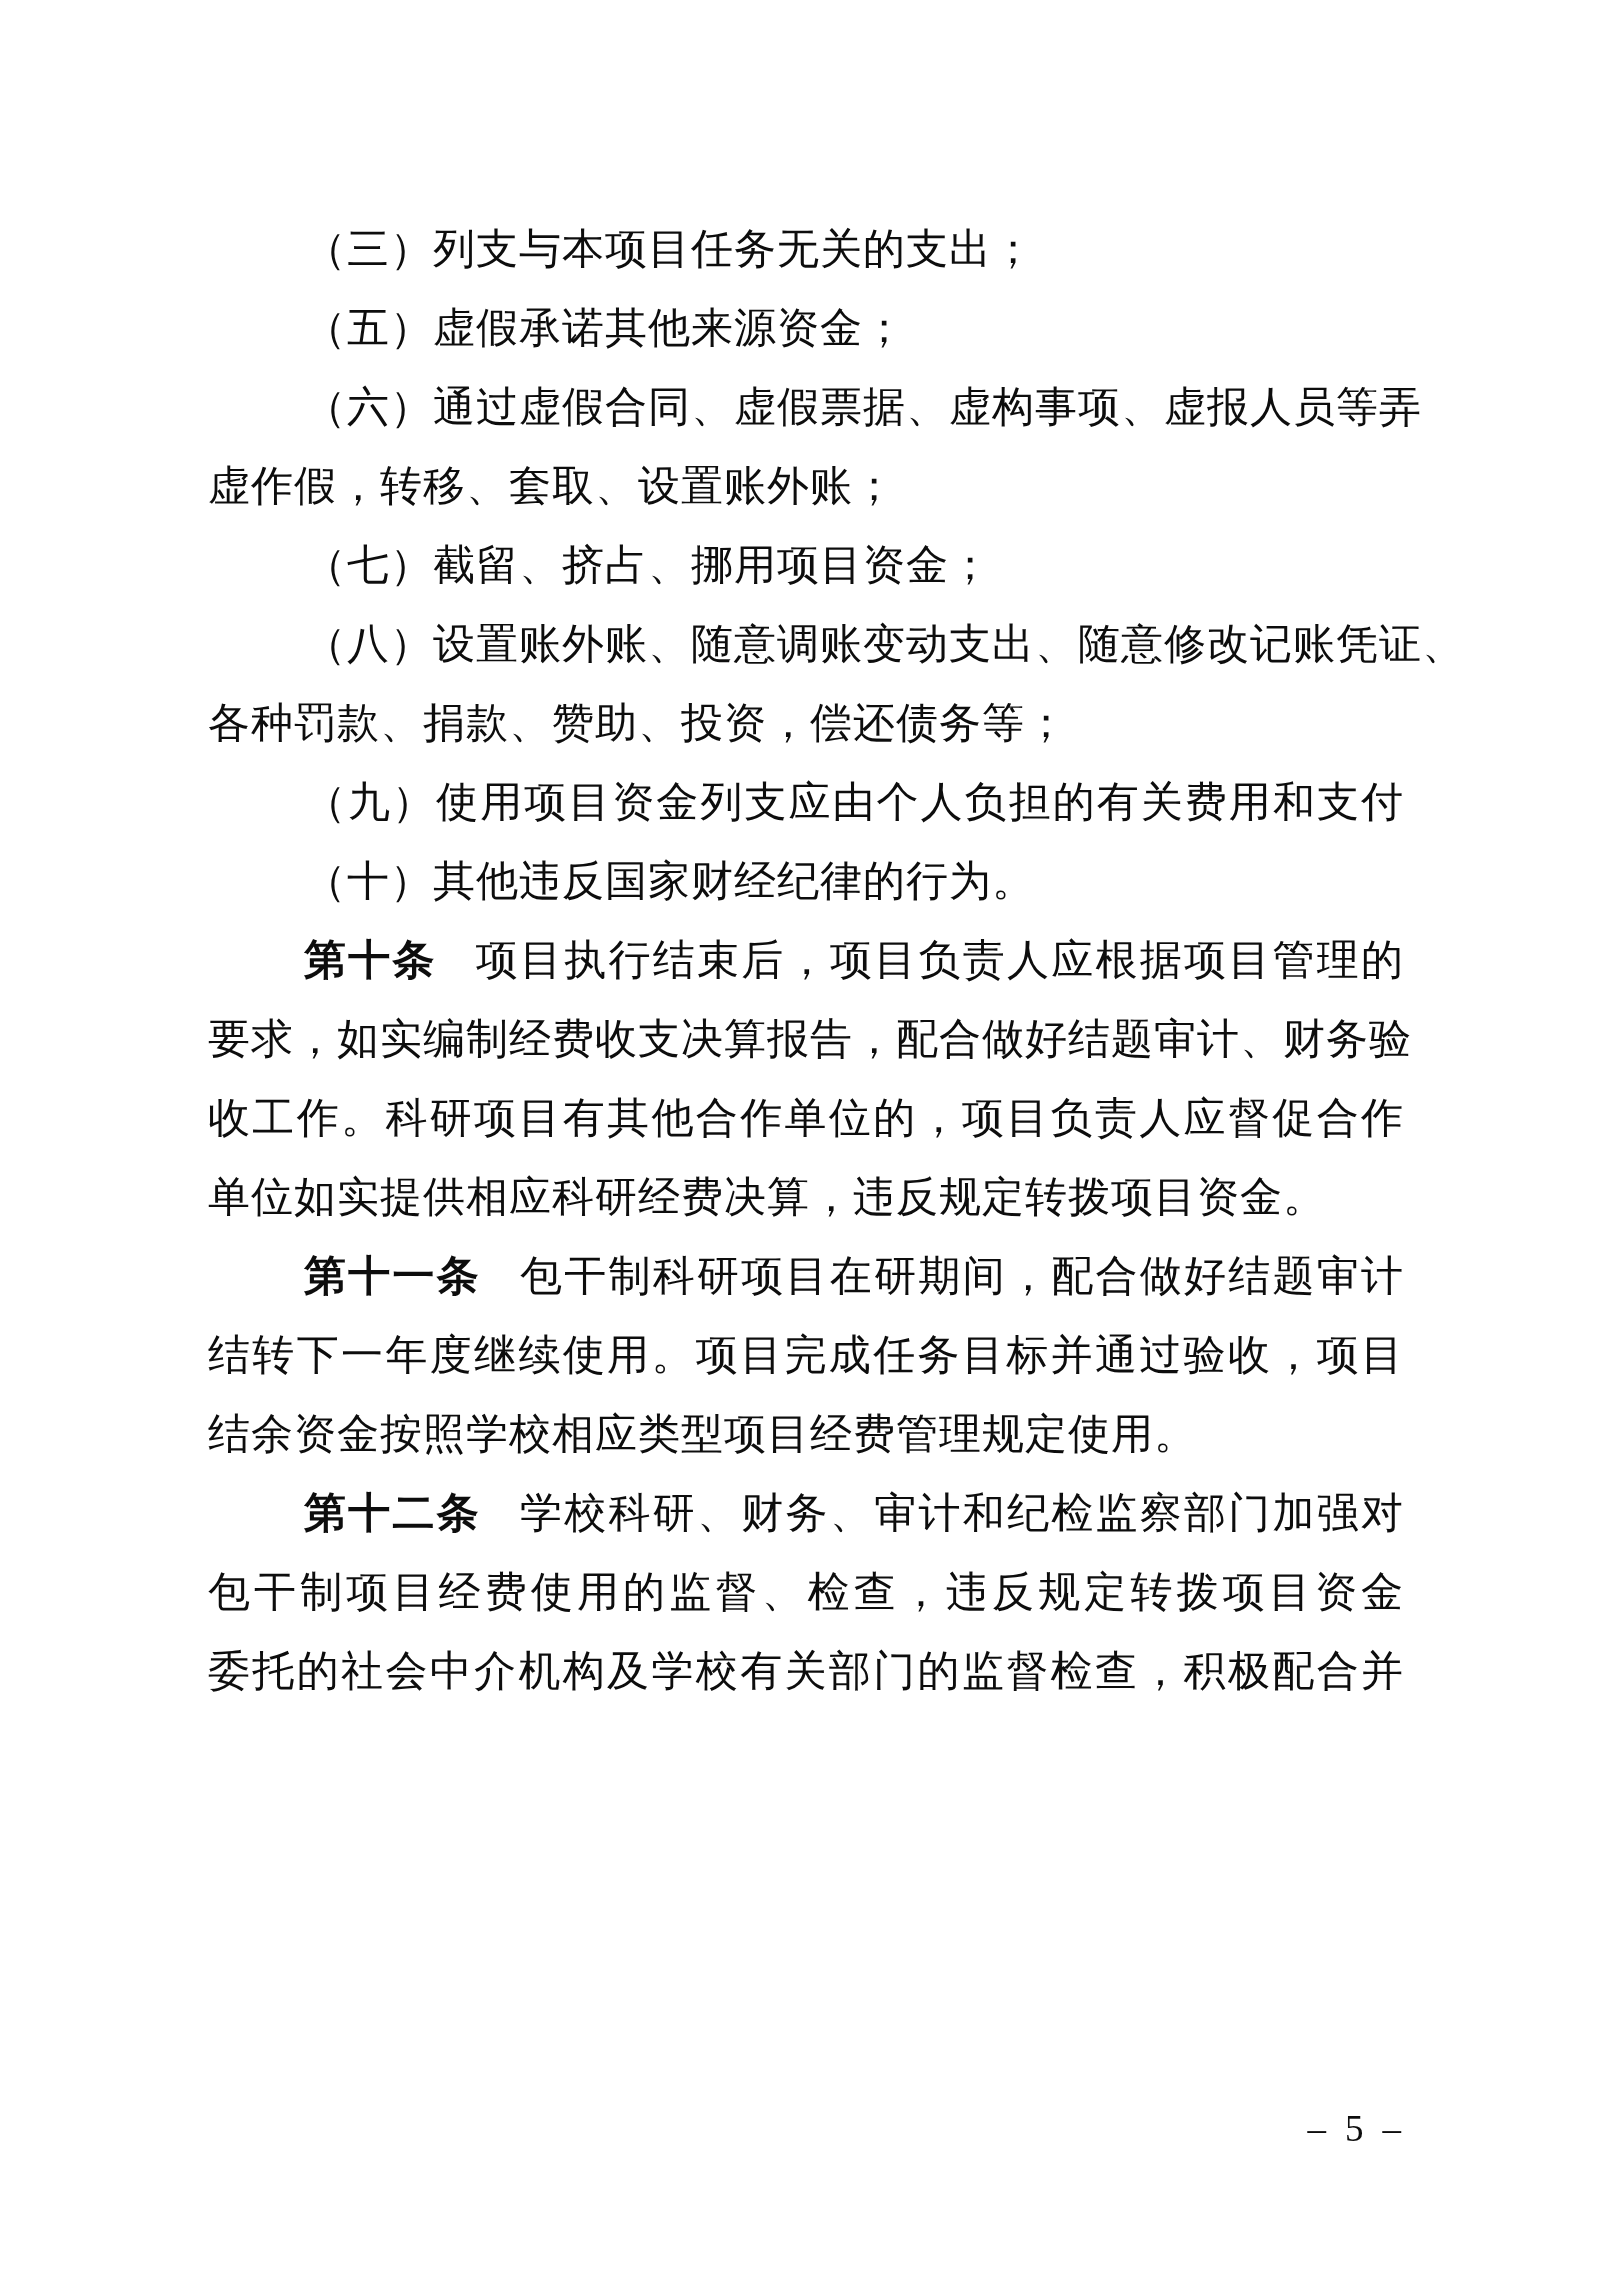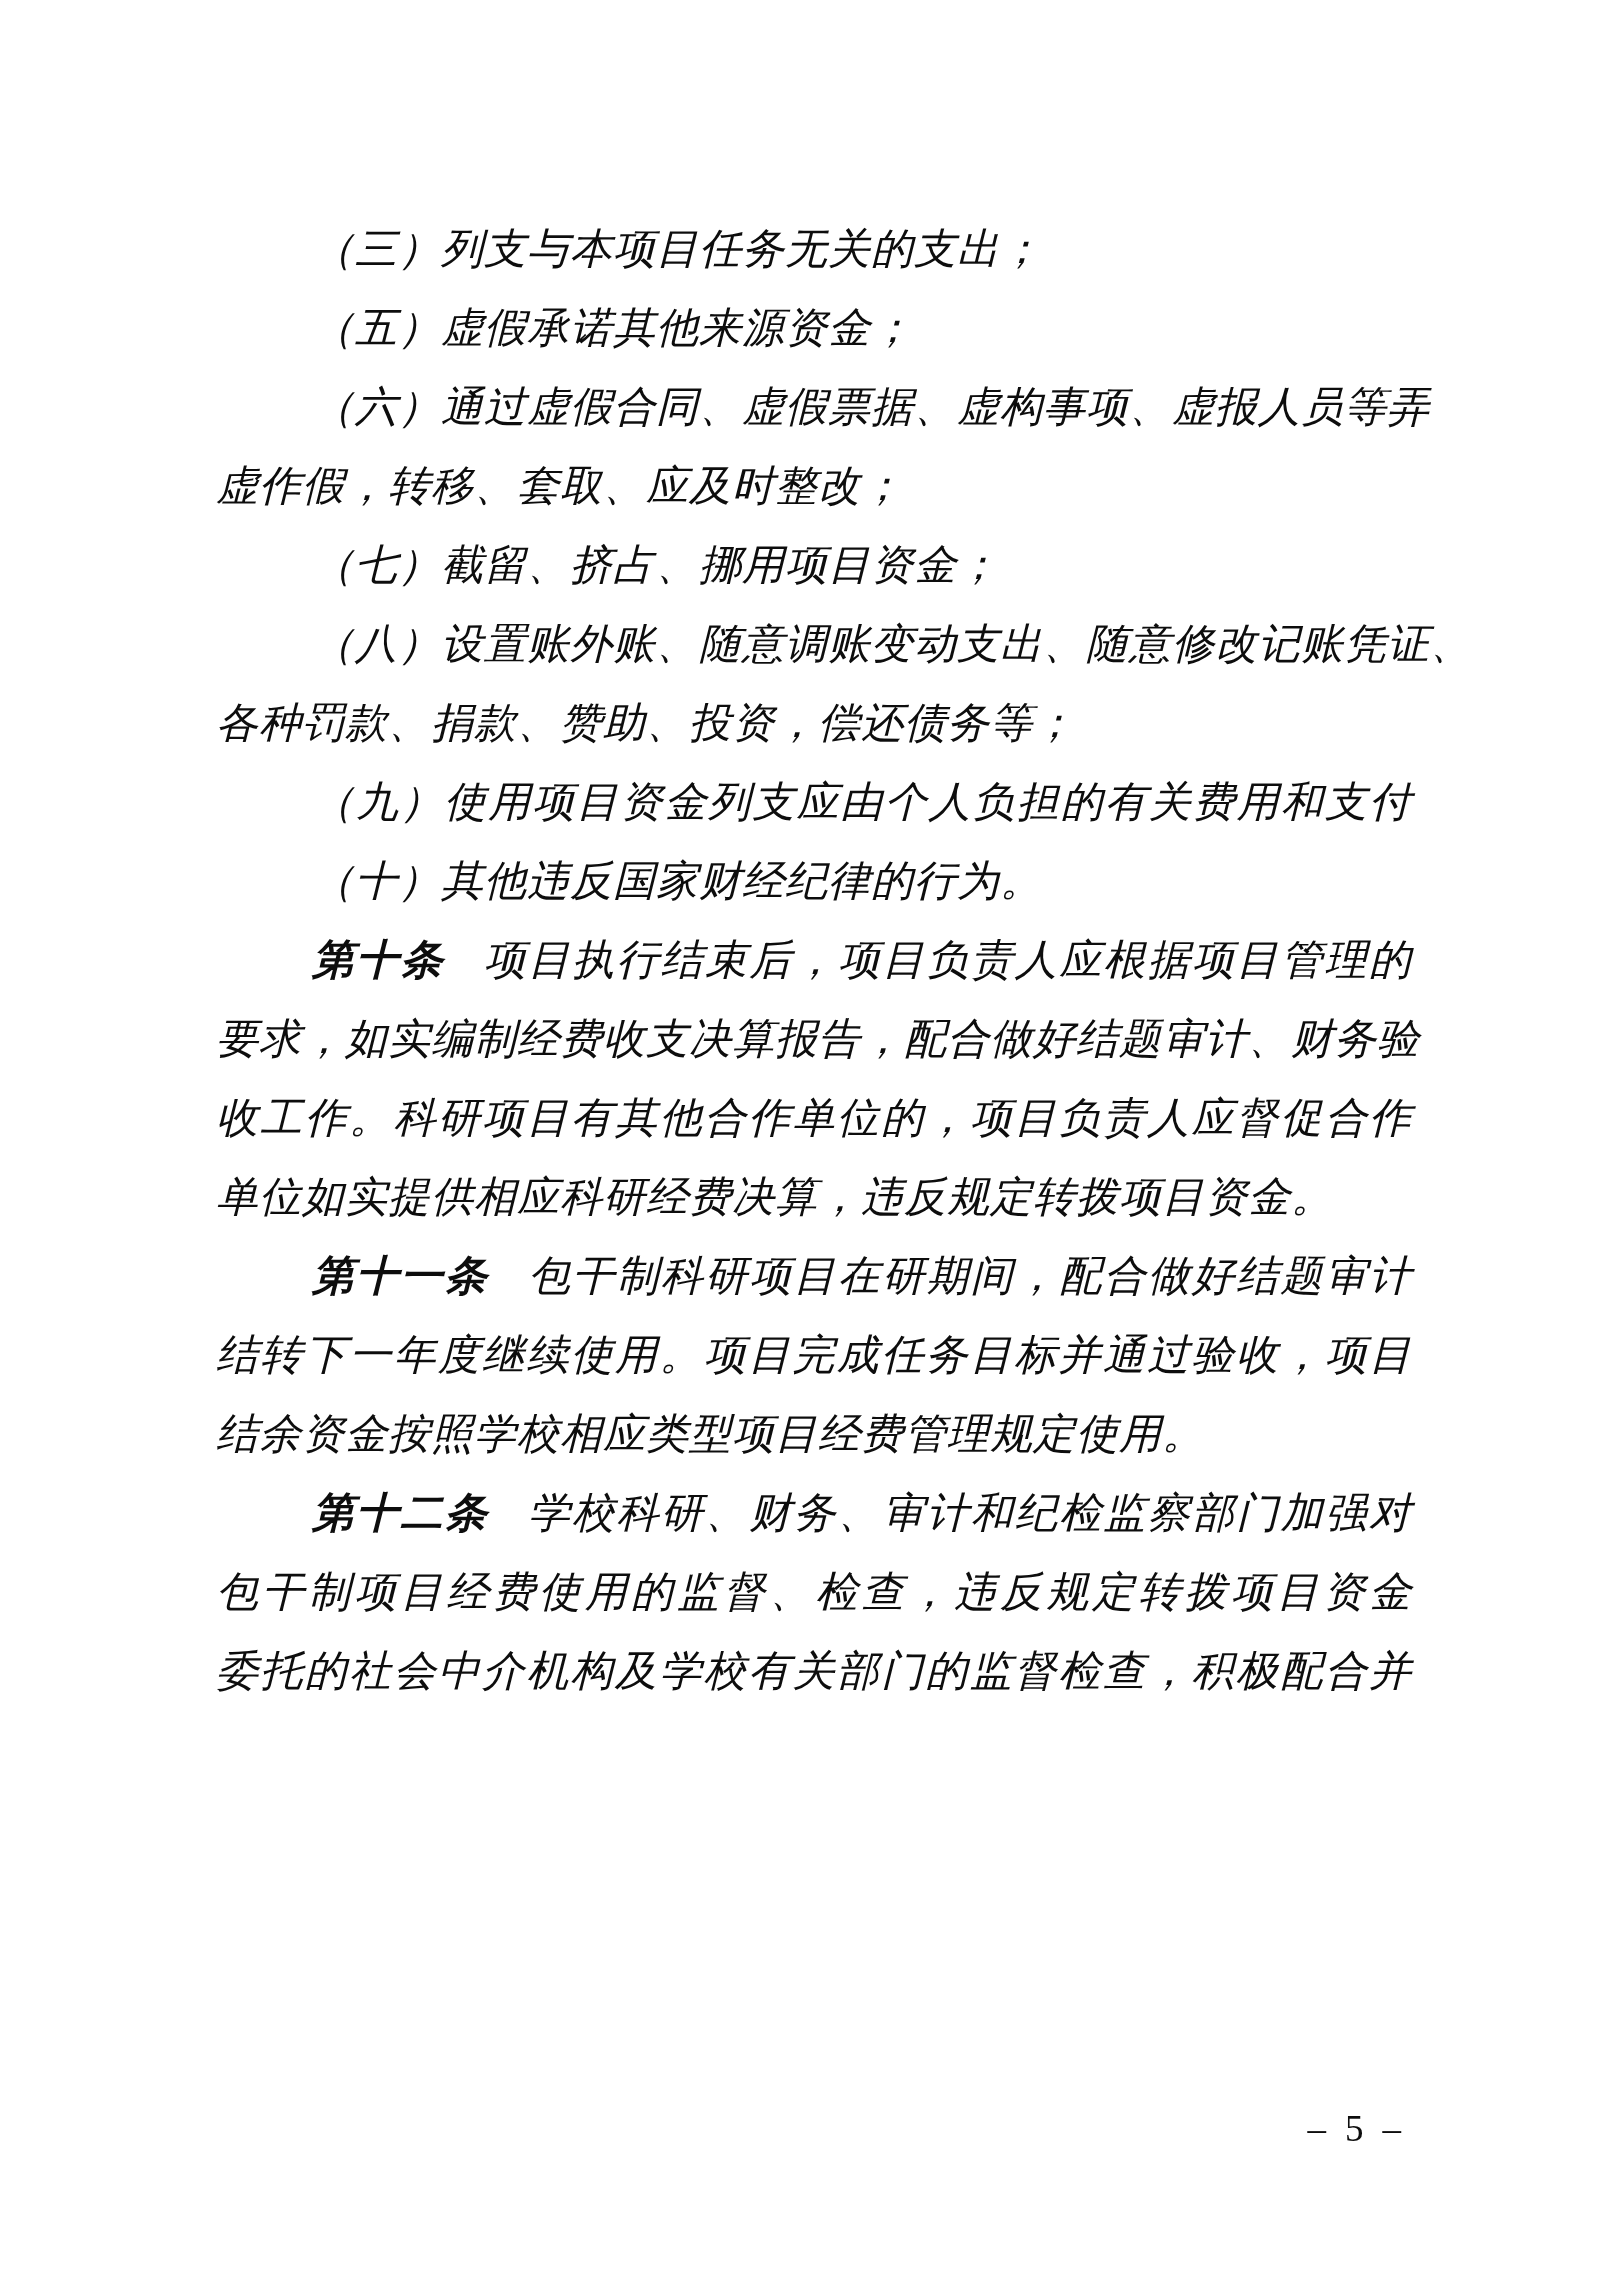--- a/index.html
+++ b/index.html
@@ -11,24 +11,23 @@
     position: relative;
     width: 1622px;
     height: 2294px;
     background: #ffffff;
     overflow: hidden;
     color: #0d0d0d;
     font-family: "Liberation Serif", "DejaVu Serif", serif;
   }
   .content {
     position: absolute;
-    left: 216px;
+    left: 208px;
     top: 210px;
     width: 1196px;
-    font-style: italic;
   }
   .line {
     font-size: 42px;
     height: 79px;
     line-height: 79px;
     letter-spacing: 1px;
     white-space: nowrap;
     text-align: left;
   }
   .line.indent {
@@ -54,21 +53,21 @@
   }
 </style>
 </head>
 <body>
 
 <div class="page">
   <div class="content">
       <div class="line indent"><span>（三）列支与本项目任务无关的支出；</span></div>
       <div class="line indent"><span>（五）虚假承诺其他来源资金；</span></div>
       <div class="line indent full"><span>（六）通过虚假合同、虚假票据、虚构事项、虚报人员等弄</span></div>
-      <div class="line"><span>虚作假，转移、套取、应及时整改；</span></div>
+      <div class="line"><span>虚作假，转移、套取、设置账外账；</span></div>
       <div class="line indent"><span>（七）截留、挤占、挪用项目资金；</span></div>
       <div class="line indent full"><span>（八）设置账外账、随意调账变动支出、随意修改记账凭证、</span></div>
       <div class="line"><span>各种罚款、捐款、赞助、投资，偿还债务等；</span></div>
       <div class="line indent full"><span>（九）使用项目资金列支应由个人负担的有关费用和支付</span></div>
       <div class="line indent"><span>（十）其他违反国家财经纪律的行为。</span></div>
       <div class="line indent full"><span class="article-num">第十条</span><span>项目执行结束后，项目负责人应根据项目管理的</span></div>
       <div class="line full"><span>要求，如实编制经费收支决算报告，配合做好结题审计、财务验</span></div>
       <div class="line full"><span>收工作。科研项目有其他合作单位的，项目负责人应督促合作</span></div>
       <div class="line"><span>单位如实提供相应科研经费决算，违反规定转拨项目资金。</span></div>
       <div class="line indent full"><span class="article-num">第十一条</span><span>包干制科研项目在研期间，配合做好结题审计</span></div>

